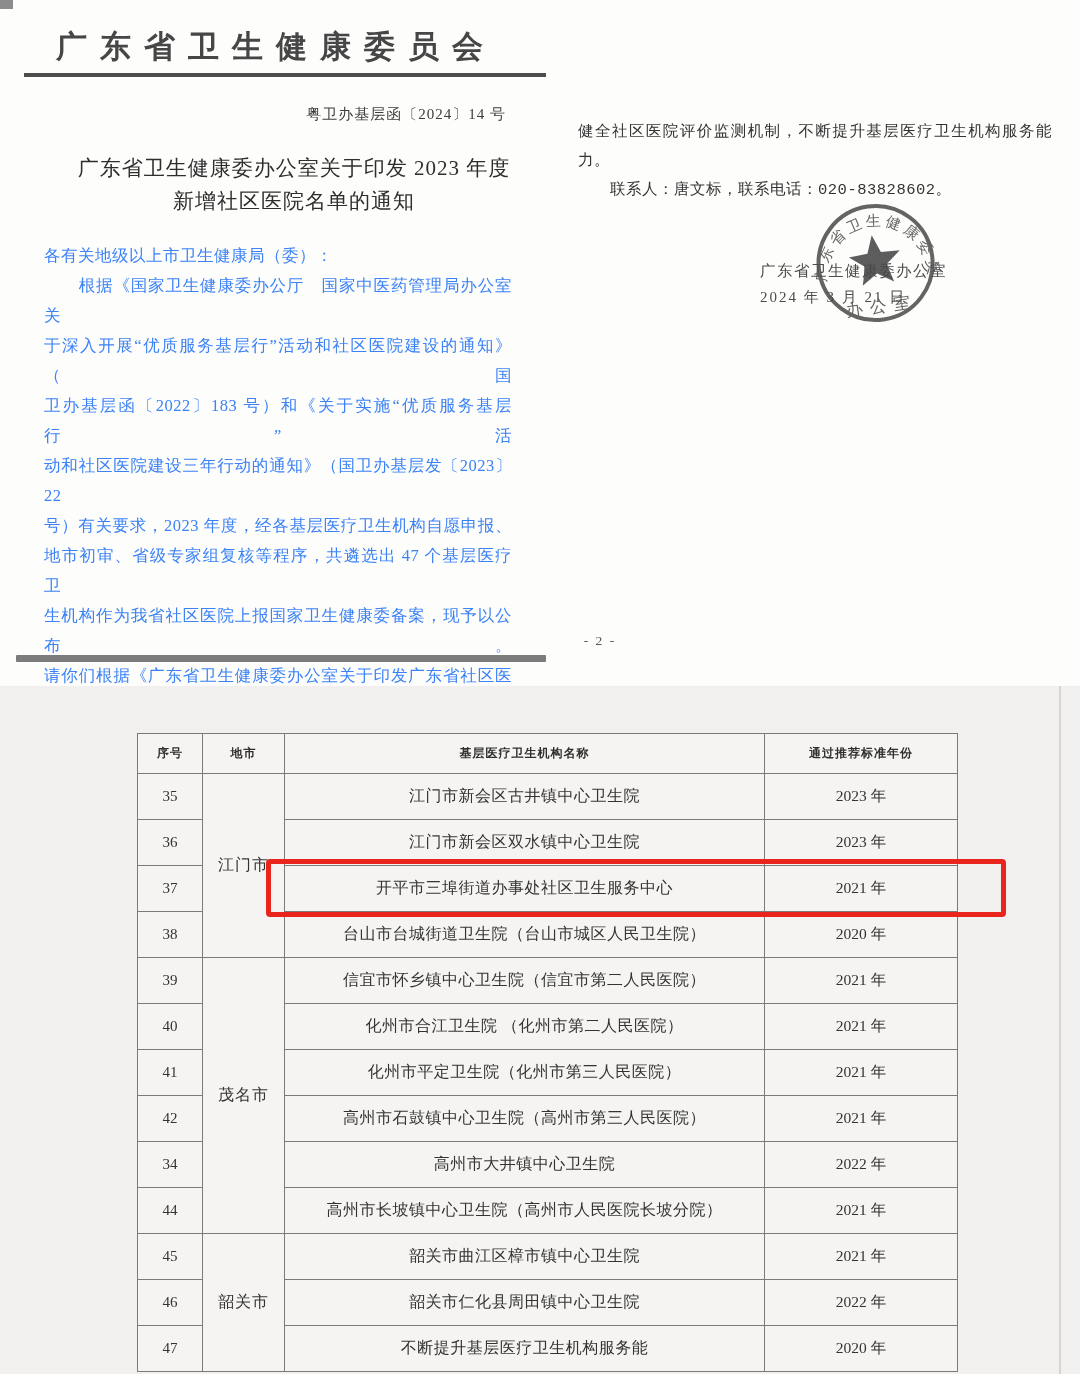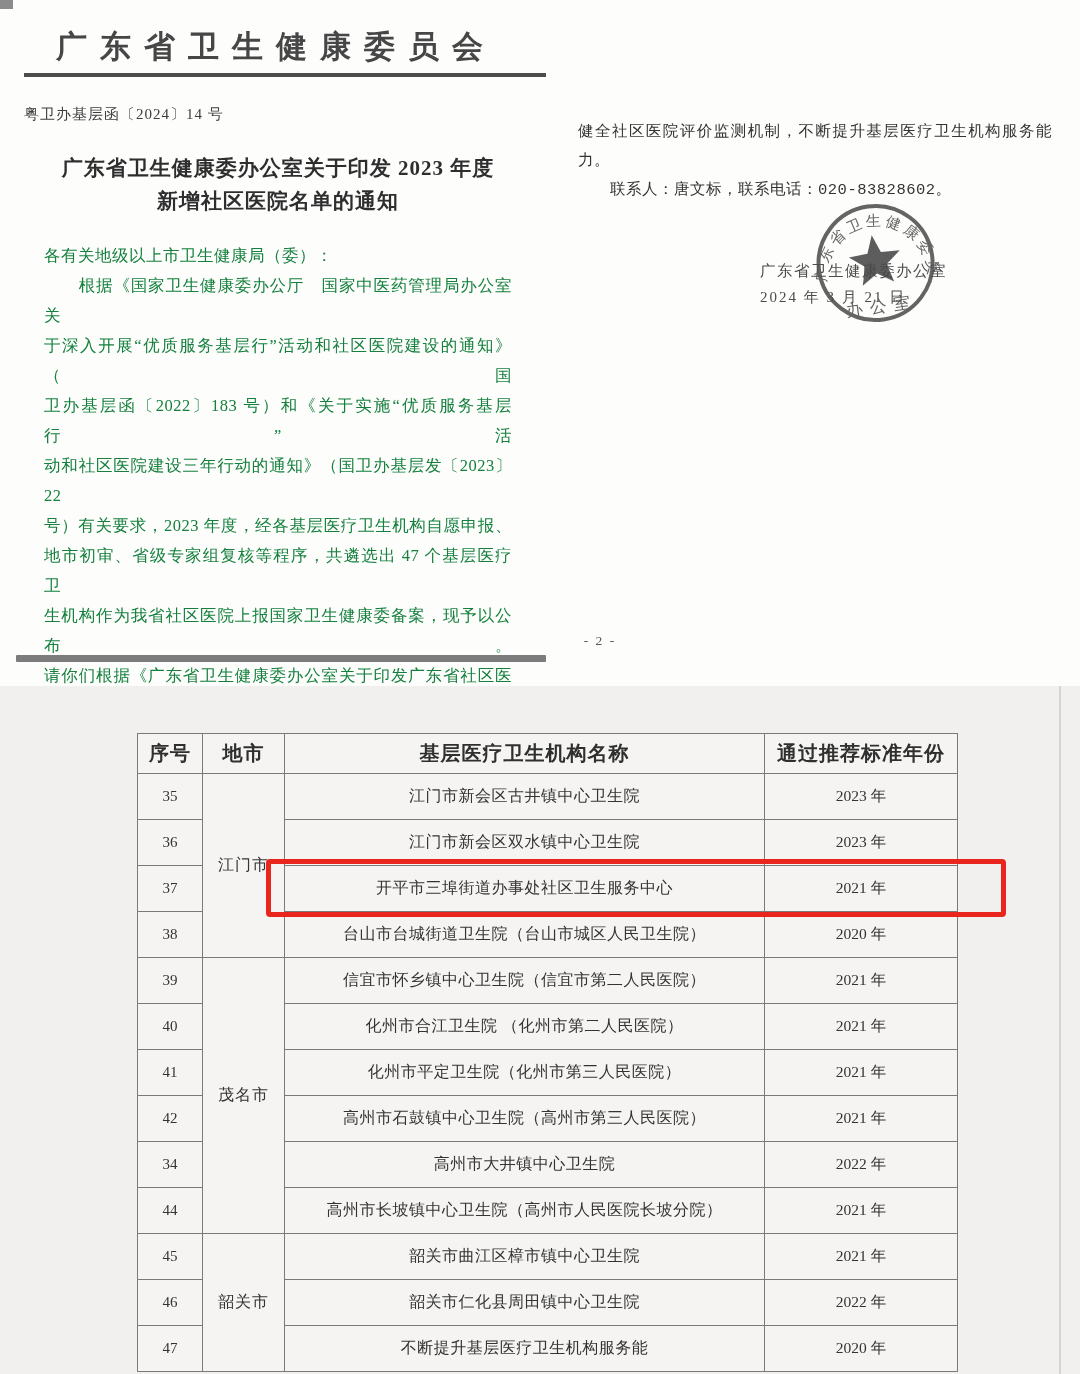--- a/index.html
+++ b/index.html
@@ -23,30 +23,30 @@
     position: absolute; left: 56px; top: 26px; width: 470px;
     font-size: 31px; font-weight: 700; letter-spacing: 13px;
     color: #464646; white-space: nowrap;
   }
   .header-divider {
     position: absolute; left: 24px; top: 73px; width: 522px; height: 4px;
     background: #4d4d4d;
   }
   .doc-number {
     position: absolute; left: 24px; top: 105px; width: 482px;
-    text-align: left; font-size: 15px; letter-spacing: 1px; color: #3d3d3d;
+    text-align: right; font-size: 15px; letter-spacing: 1px; color: #3d3d3d;
   }
   .doc-title {
-    position: absolute; left: 13px; top: 152px; width: 530px;
-    text-align: center; font-weight: 700; font-size: 21px;
+    position: absolute; left: 29px; top: 152px; width: 530px;
+    text-align: center; font-weight: 400; font-size: 21px;
     line-height: 33px; letter-spacing: 1px; color: #2e2e2e;
   }
   .body-block {
     position: absolute; left: 44px; top: 241px; width: 468px;
-    font-size: 16.5px; line-height: 30px; color: #15803d;
+    font-size: 16.5px; line-height: 30px; color: #3b82f6;
   }
   .body-line { letter-spacing: .5px; }
   .body-line.jline { text-align: justify; text-align-last: justify; }
   .separator-bar {
     position: absolute; left: 16px; top: 655px; width: 530px; height: 7px;
     background: #7c7c7c; border-radius: 1px;
   }
   
   .right-block {
     position: absolute; left: 578px; top: 118px; width: 474px;
@@ -80,21 +80,21 @@
     position: absolute; left: 137px; top: 733px; width: 820px;
     border-collapse: collapse; table-layout: fixed;
     font-size: 16px; color: #333;
   }
   table.institutions th, table.institutions td {
     border: 1px solid #7a7a7a; text-align: center; vertical-align: middle;
     background: #f5f4f2; padding: 0 4px; overflow: hidden;
   }
   table.institutions thead tr { height: 40px; }
   table.institutions tbody tr { height: 46px; }
-  table.institutions th { font-weight: 700; font-size: 20px; color: #2f2f2f; letter-spacing: 1px; }
+  table.institutions th { font-weight: 700; font-size: 12px; color: #2f2f2f; letter-spacing: 1px; }
   td.c-no   { font-size: 15px; }
   td.c-city { letter-spacing: 1px; }
   td.c-name { letter-spacing: .5px; }
   td.c-year { font-size: 15.5px; }
   .highlight-box {
     position: absolute; left: 266px; top: 859px; width: 740px; height: 58px;
     border: 5px solid #e8261d; border-radius: 4px;
     pointer-events: none;
   }
 </style>

